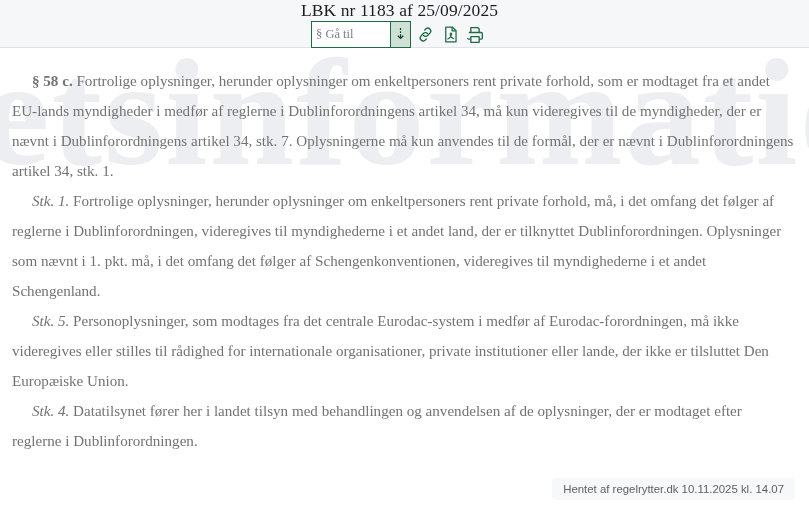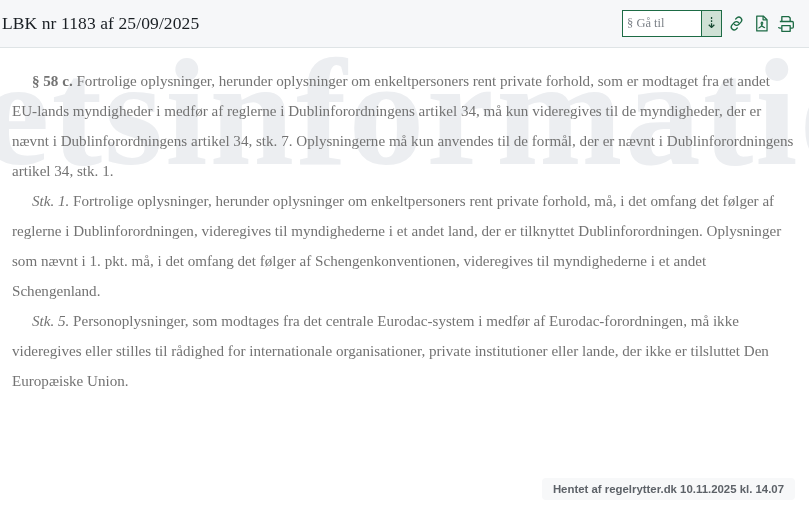--- a/index.html
+++ b/index.html
@@ -20,20 +20,21 @@
     position: relative;
     height: 48px;
     background: #f6f7f9;
     border-bottom: 1px solid #dfe4e6;
     display: flex;
     align-items: center;
     justify-content: space-between;
     padding: 0 12px 0 0;
     box-sizing: border-box;
     z-index: 5;
+    flex-direction: column;
   }
   .doc-title {
     font-family: "Liberation Serif", "DejaVu Serif", serif;
     font-size: 17.5px;
     color: #1a1f24;
     padding-left: 2px;
     letter-spacing: 0.1px;
     white-space: nowrap;
   }
   .header-tools {
@@ -143,21 +144,20 @@
     right: 14px;
     bottom: 13px;
     background: #f7f8f9;
     border-radius: 4px;
     padding: 5px 11px;
     font-family: "Liberation Sans", "DejaVu Sans", sans-serif;
     font-size: 11.4px;
     color: #5d6268;
     white-space: nowrap;
     z-index: 4;
-    font-weight: bold;
   }
 </style>
 </head>
 <body>
 
 <div class="header">
 
   <div class="doc-title">LBK nr 1183 af 25/09/2025</div>
 
   <div class="header-tools">
@@ -202,15 +202,19 @@
     <span>Fortrolige oplysninger, herunder oplysninger om enkeltpersoners rent private forhold, som er modtaget fra et andet EU-lands myndigheder i medfør af reglerne i Dublinforordningens artikel 34, må kun videregives til de myndigheder, der er nævnt i Dublinforordningens artikel 34, stk. 7. Oplysningerne må kun anvendes til de formål, der er nævnt i Dublinforordningens artikel 34, stk. 1.</span>
   </p>
   <p class="para">
     <span class="lead-italic">Stk. 1.</span>
     <span>Fortrolige oplysninger, herunder oplysninger om enkeltpersoners rent private forhold, må, i det omfang det følger af reglerne i Dublinforordningen, videregives til myndighederne i et andet land, der er tilknyttet Dublinforordningen. Oplysninger som nævnt i 1. pkt. må, i det omfang det følger af Schengenkonventionen, videregives til myndighederne i et andet Schengenland.</span>
   </p>
   <p class="para">
     <span class="lead-italic">Stk. 5.</span>
     <span>Personoplysninger, som modtages fra det centrale Eurodac-system i medfør af Eurodac-forordningen, må ikke videregives eller stilles til rådighed for internationale organisationer, private institutioner eller lande, der ikke er tilsluttet Den Europæiske Union.</span>
   </p>
+  <p class="para">
+    <span class="lead-italic">Stk. 4.</span>
+    <span>Datatilsynet fører her i landet tilsyn med behandlingen og anvendelsen af de oplysninger, der er modtaget efter reglerne i Dublinforordningen.</span>
+  </p>
 </div>
 
 <div class="footer-stamp">Hentet af regelrytter.dk 10.11.2025 kl. 14.07</div>
 
 </body></html>

